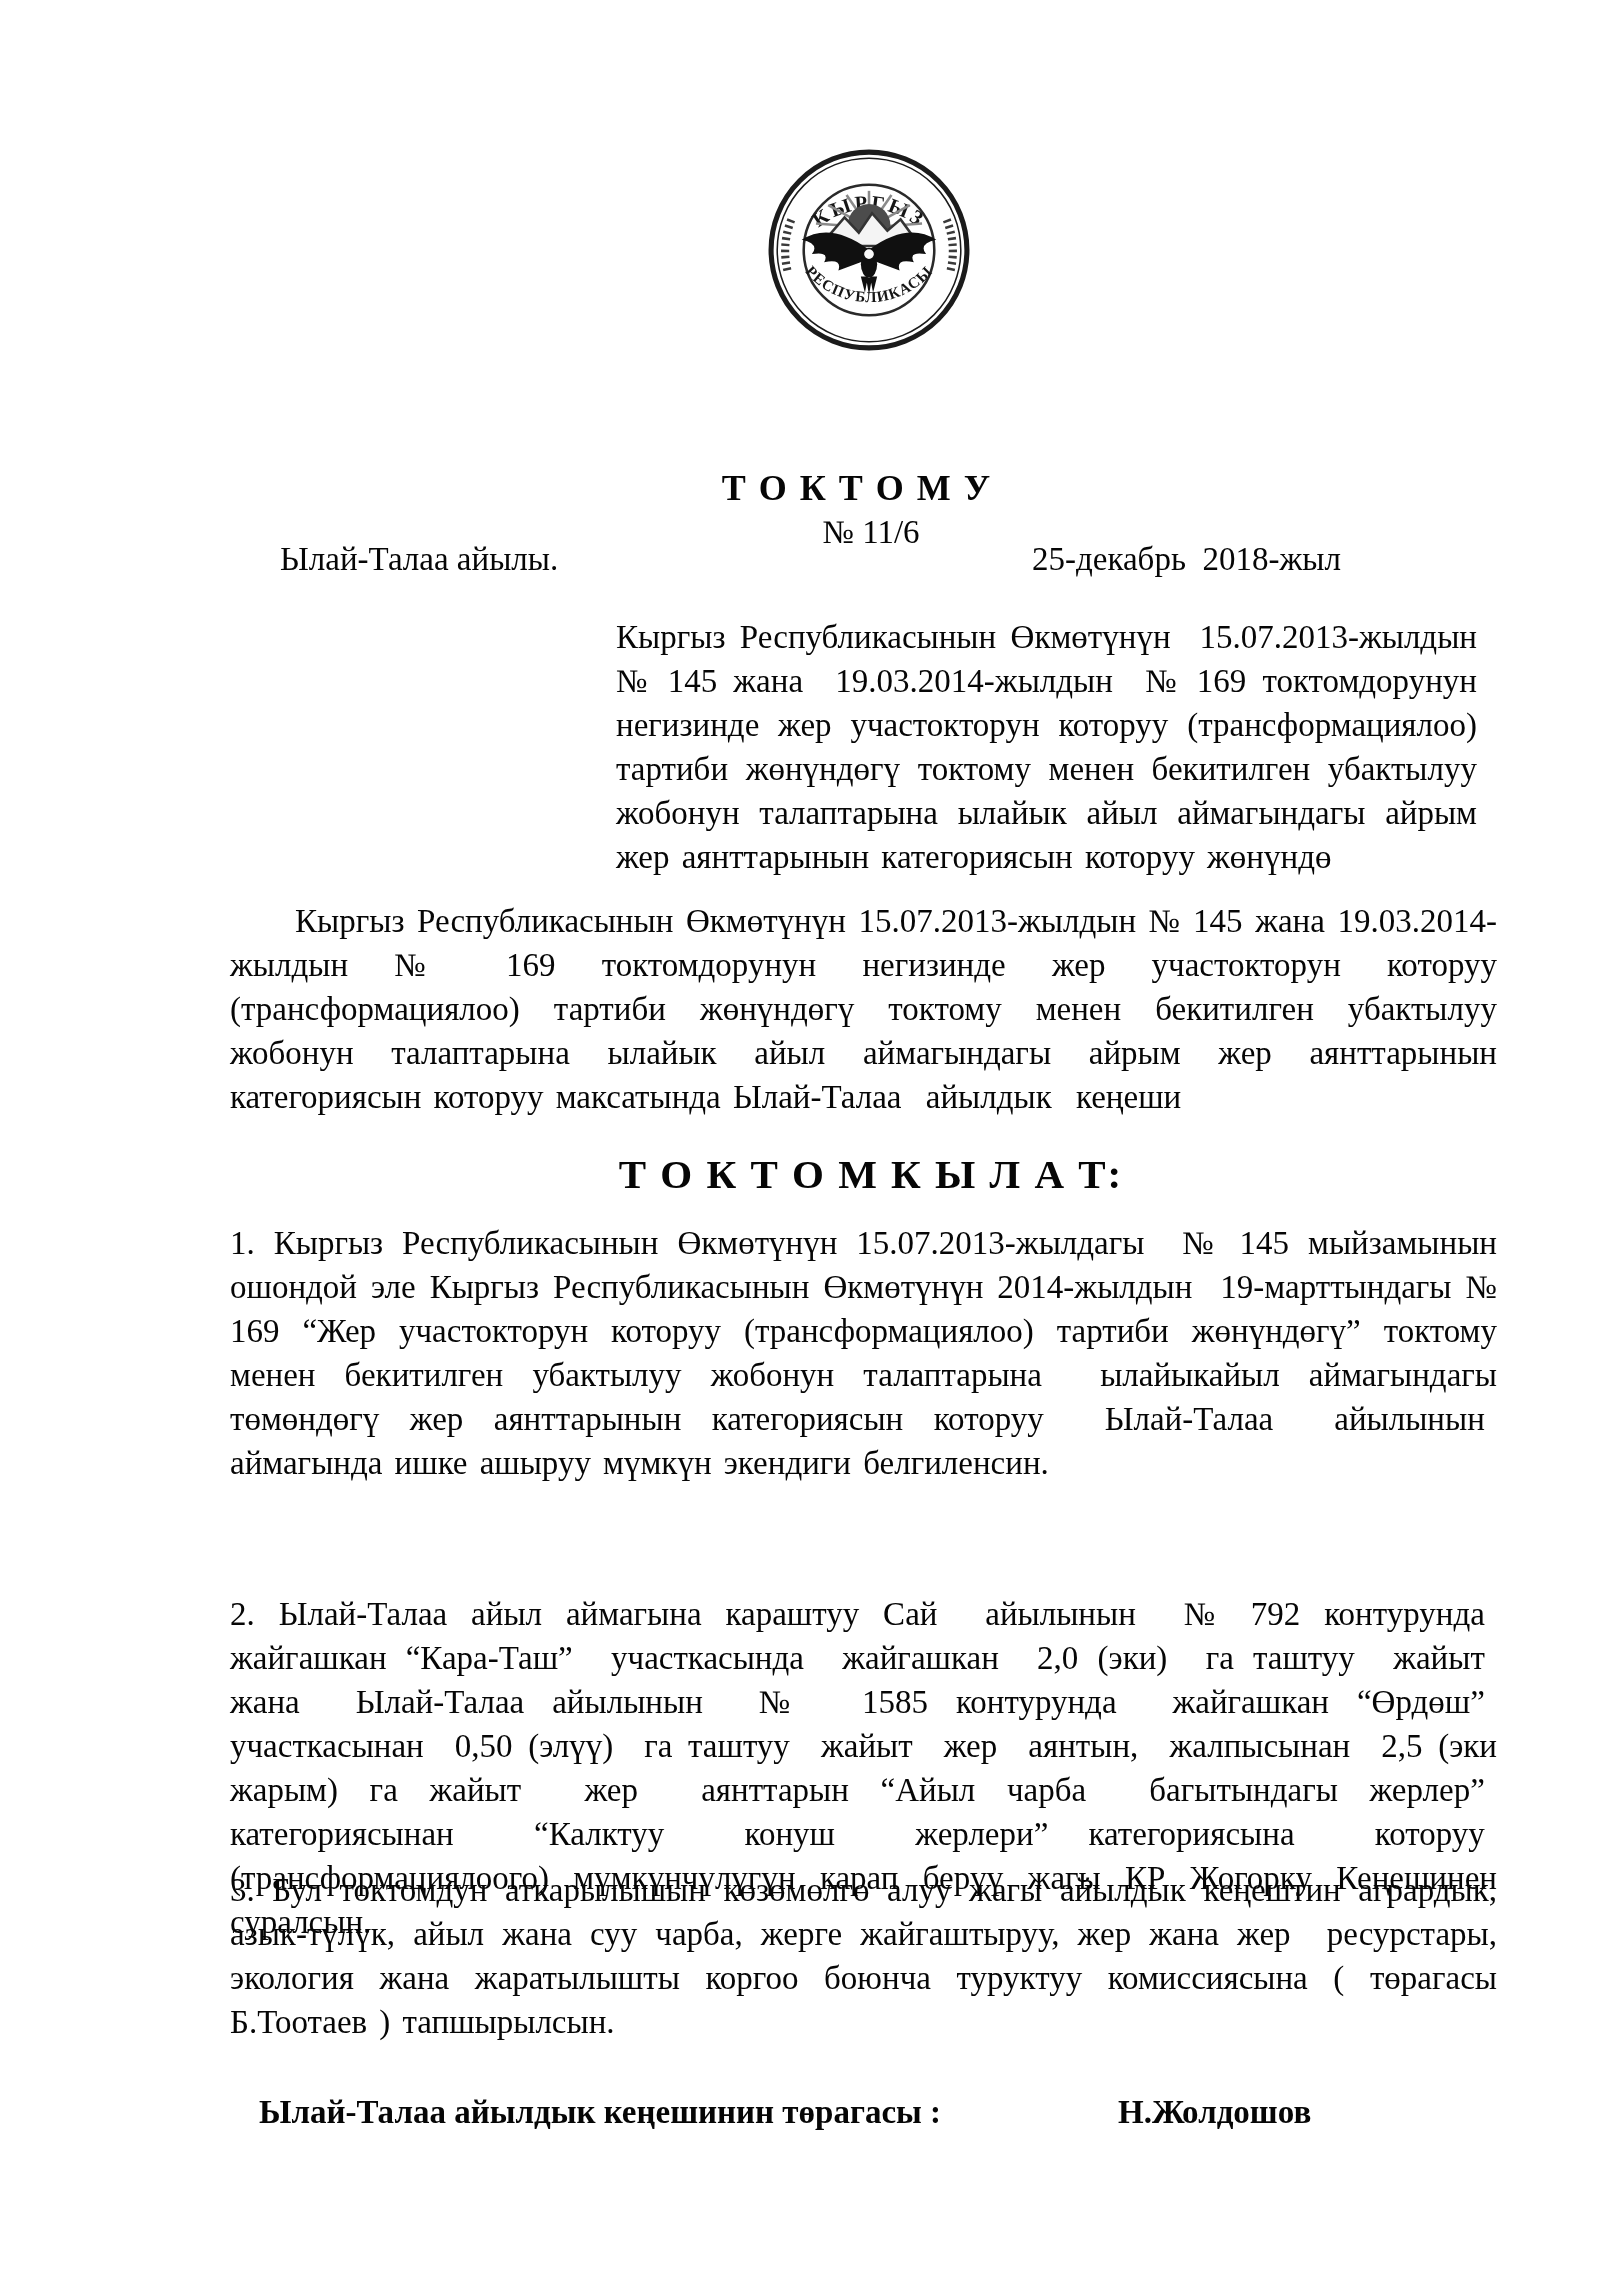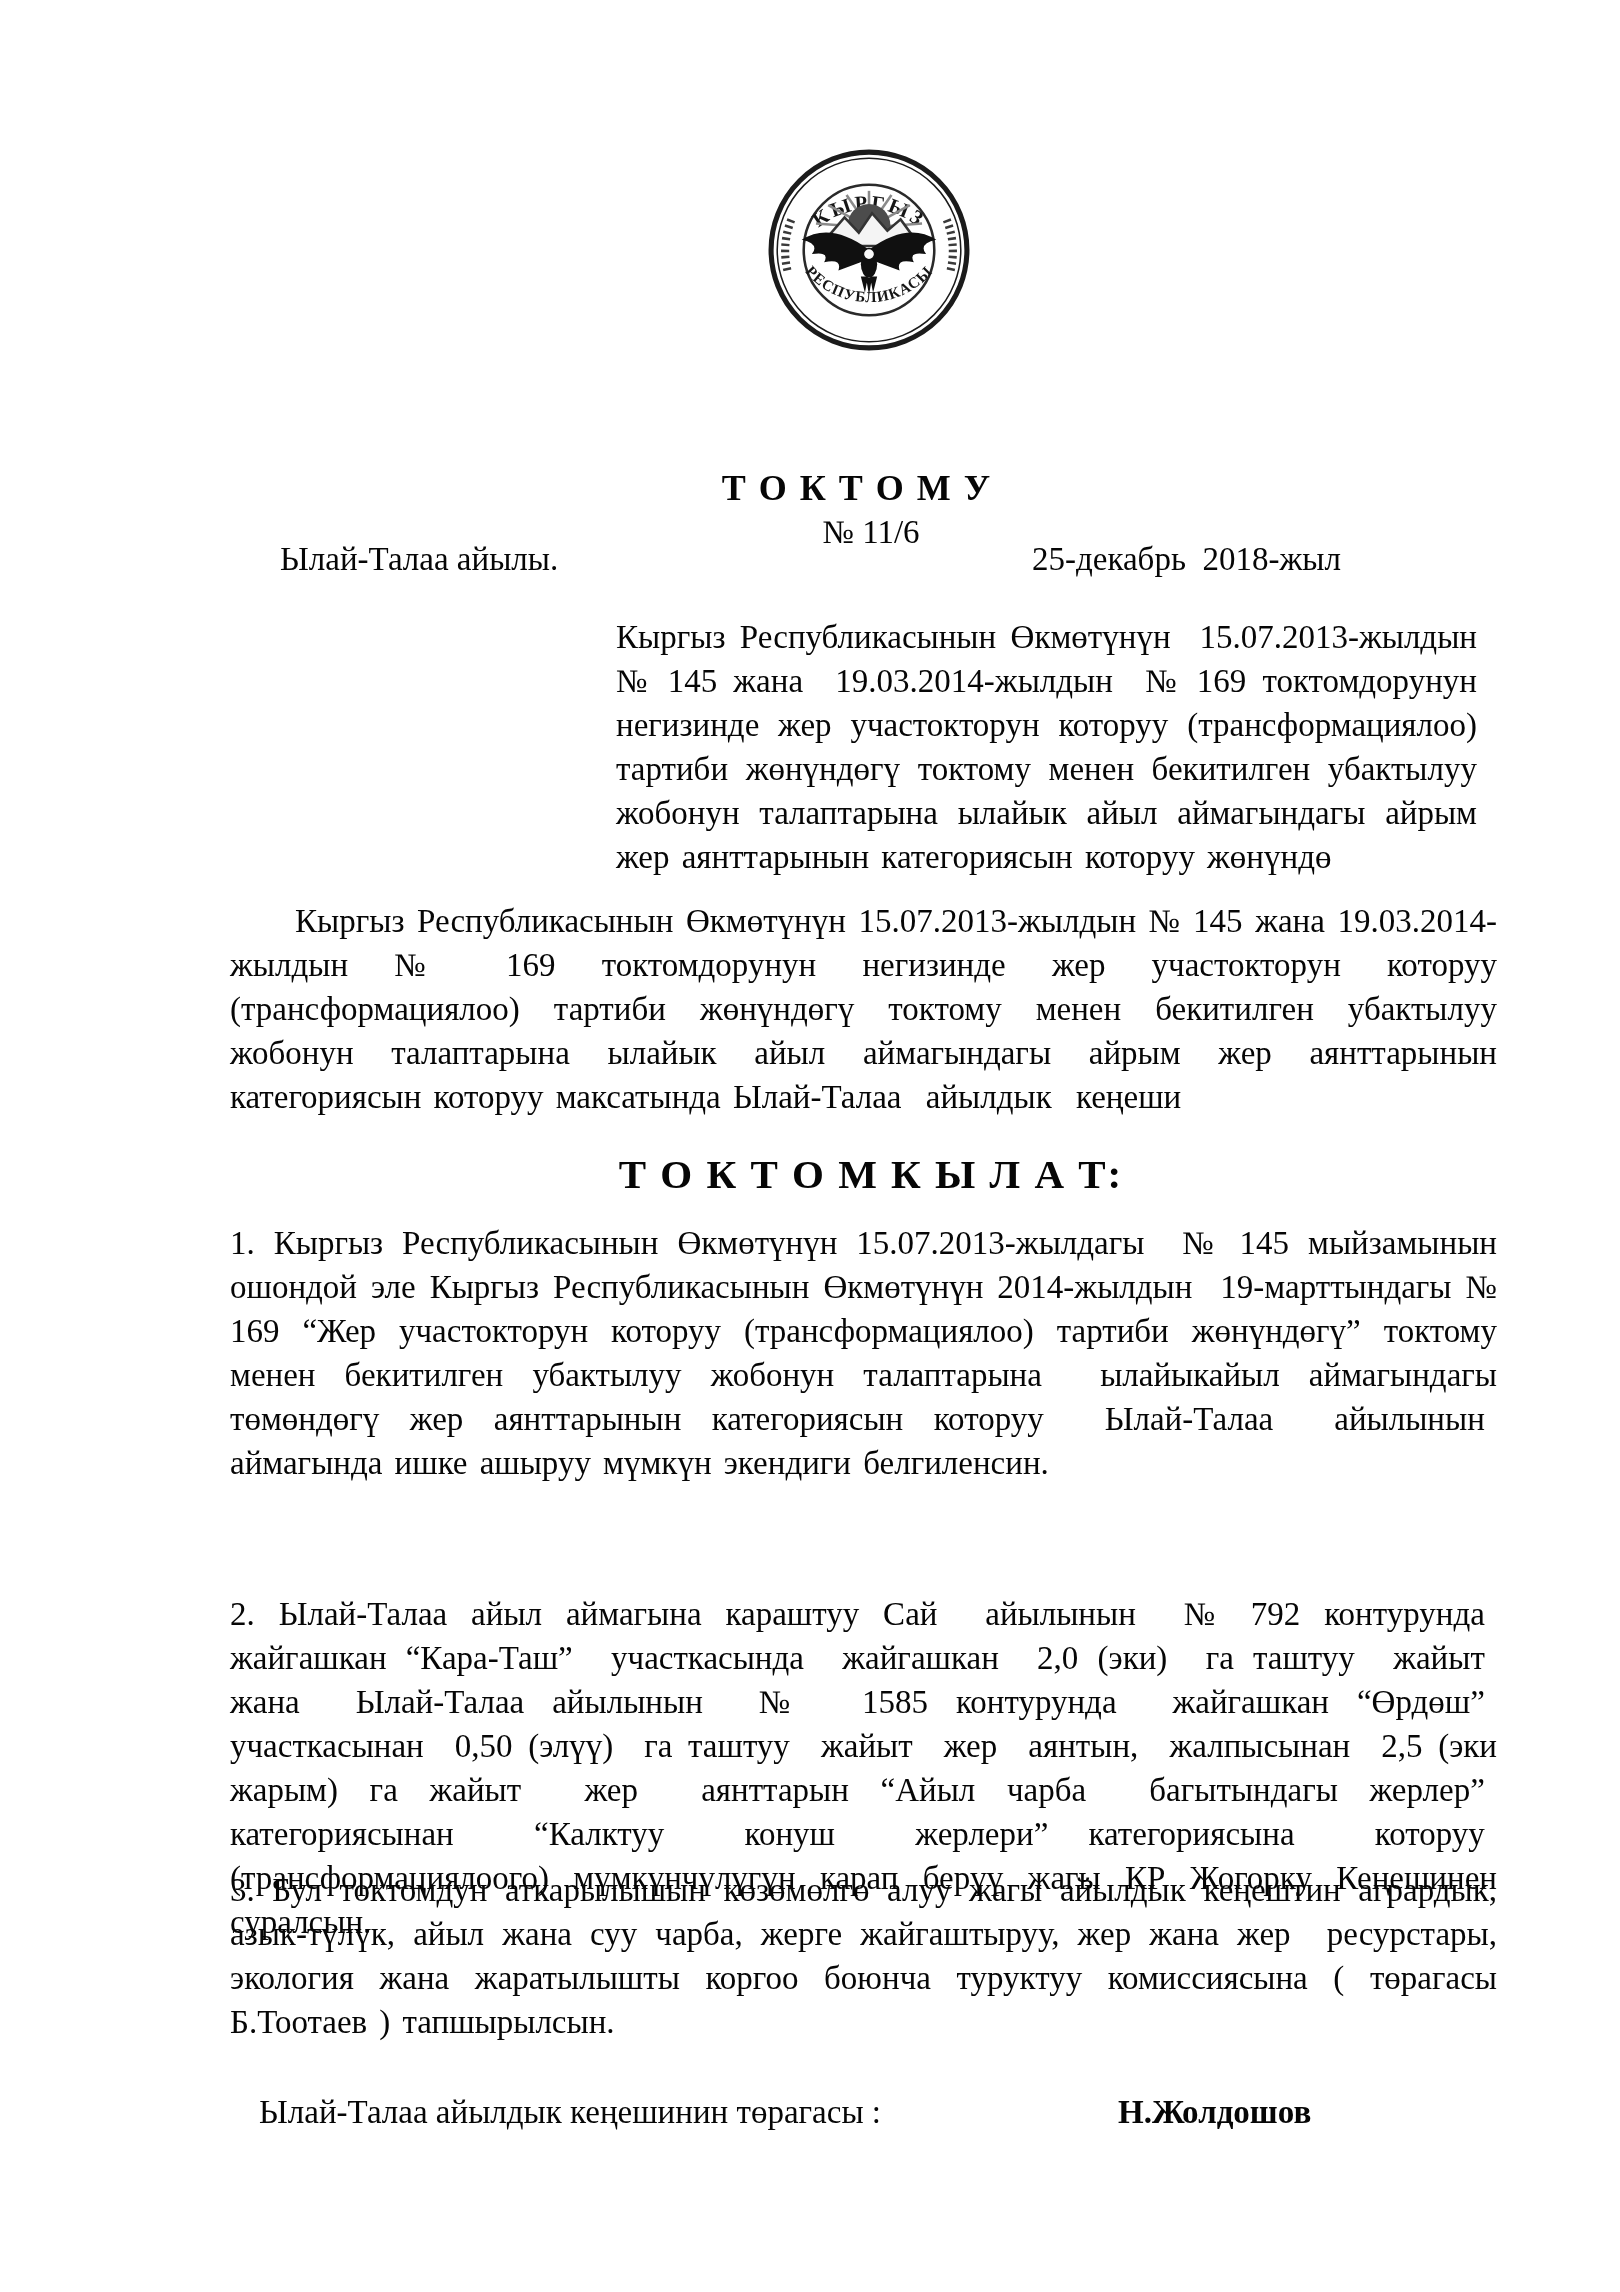--- a/index.html
+++ b/index.html
@@ -24,21 +24,21 @@
   .doc-title{left:216px;top:467px;width:1282px;font-size:36px;font-weight:bold;text-align:center;letter-spacing:2px;}
   .doc-number{left:230px;top:514px;width:1282px;font-size:33px;text-align:center;}
   .place-line{left:232px;top:541px;font-size:33px;margin-left:48px;}
   .date-line{left:1032px;top:541px;font-size:33px;}
   .block-quote{left:616px;top:615px;width:861px;}
   .preamble{left:230px;top:899px;width:1267px;text-indent:65px;}
   .resolve-heading{left:230px;top:1150px;width:1282px;font-size:41px;font-weight:bold;text-align:center;letter-spacing:2px;}
   .item-1{left:230px;top:1221px;width:1267px;}
   .item-2{left:230px;top:1592px;width:1267px;}
   .item-3{left:230px;top:1858px;width:1267px;margin-top:10px;}
-  .sig-label{left:259px;top:2094px;font-size:33px;font-weight:normal;}
+  .sig-label{left:259px;top:2094px;font-size:33px;font-weight:bold;}
   .sig-name{left:1118px;top:2094px;font-size:33px;font-weight:bold;}
 </style>
 </head>
 <body>
 
 <div class="page">
 
   <div class="abs emblem-box">
     <svg viewBox="0 0 200 200" width="204" height="206">
       <defs>

